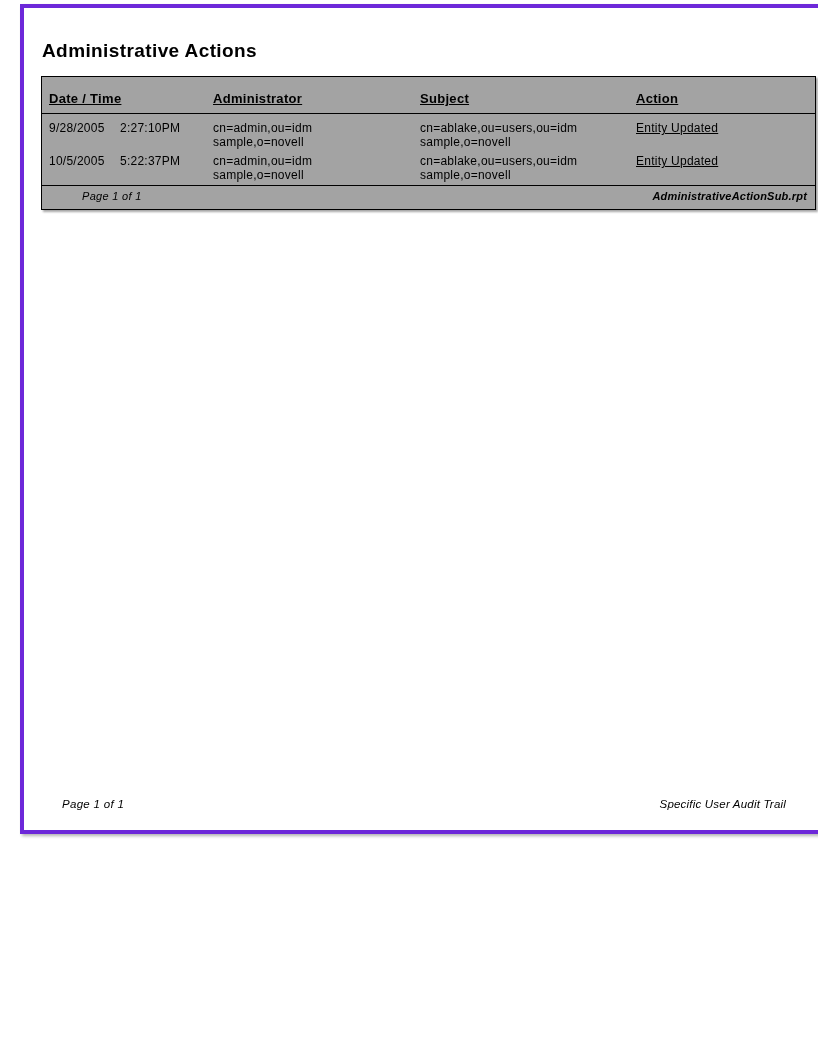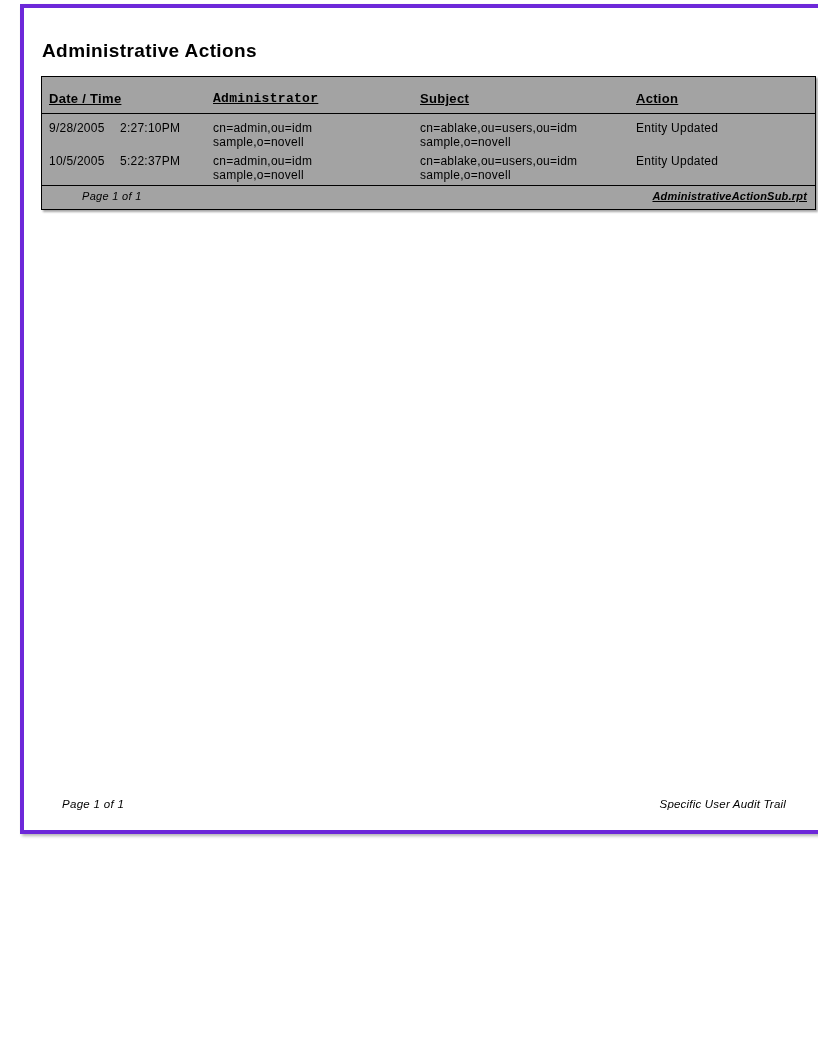--- a/index.html
+++ b/index.html
@@ -53,21 +53,21 @@
 
   .col-head {
     position: absolute;
     font-size: 13px;
     font-weight: bold;
     text-decoration: underline;
     letter-spacing: 0.3px;
     white-space: nowrap;
   }
   .head-date    { left: 7px;   top: 14px; }
-  .head-admin   { left: 171px; top: 14px; font-family: Liberation Mono, monospace; }
+  .head-admin   { left: 171px; top: 14px; }
   .head-subject { left: 378px; top: 14px; }
   .head-action  { left: 594px; top: 14px; }
 
   .rule {
     position: absolute;
     left: 0;
     width: 100%;
     height: 1px;
     background: #000000;
   }
@@ -82,39 +82,38 @@
     position: absolute;
     font-size: 12px;
     line-height: 14px;
     letter-spacing: 0.25px;
     white-space: pre-line;
   }
   .cell-date   { left: 7px;   width: 160px; }
   .cell-time   { left: 78px;  width: 90px; }
   .cell-admin  { left: 171px; width: 190px; }
   .cell-subject{ left: 378px; width: 200px; }
-  .cell-action { left: 594px; width: 170px; }
+  .cell-action { left: 594px; width: 170px; text-decoration: underline; }
 
   .sub-footer-left {
     position: absolute;
     left: 40px;
     top: 113px;
     font-size: 11px;
     font-style: italic;
     letter-spacing: 0.3px;
   }
   .sub-footer-right {
     position: absolute;
     right: 8px;
     top: 113px;
     font-size: 11px;
     font-style: italic;
     font-weight: bold;
     letter-spacing: 0.2px;
-    text-decoration: underline;
   }
 
   .page-footer-left {
     position: absolute;
     left: 38px;
     bottom: 20px;
     font-size: 11.5px;
     font-style: italic;
     letter-spacing: 0.3px;
   }

